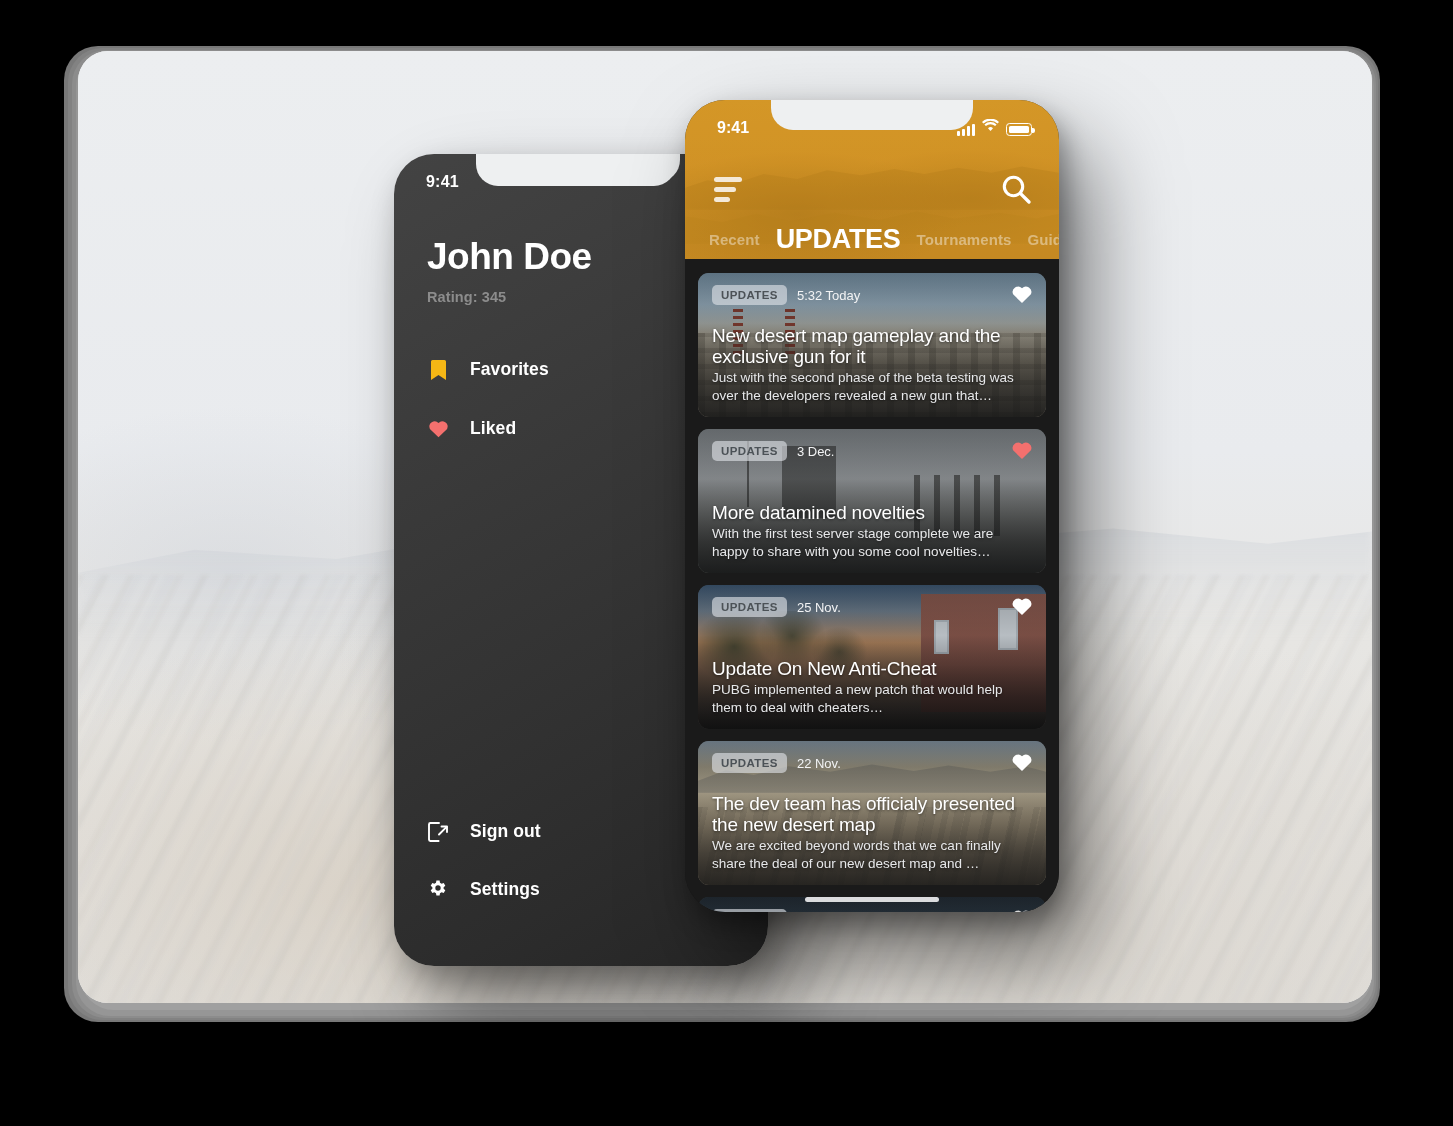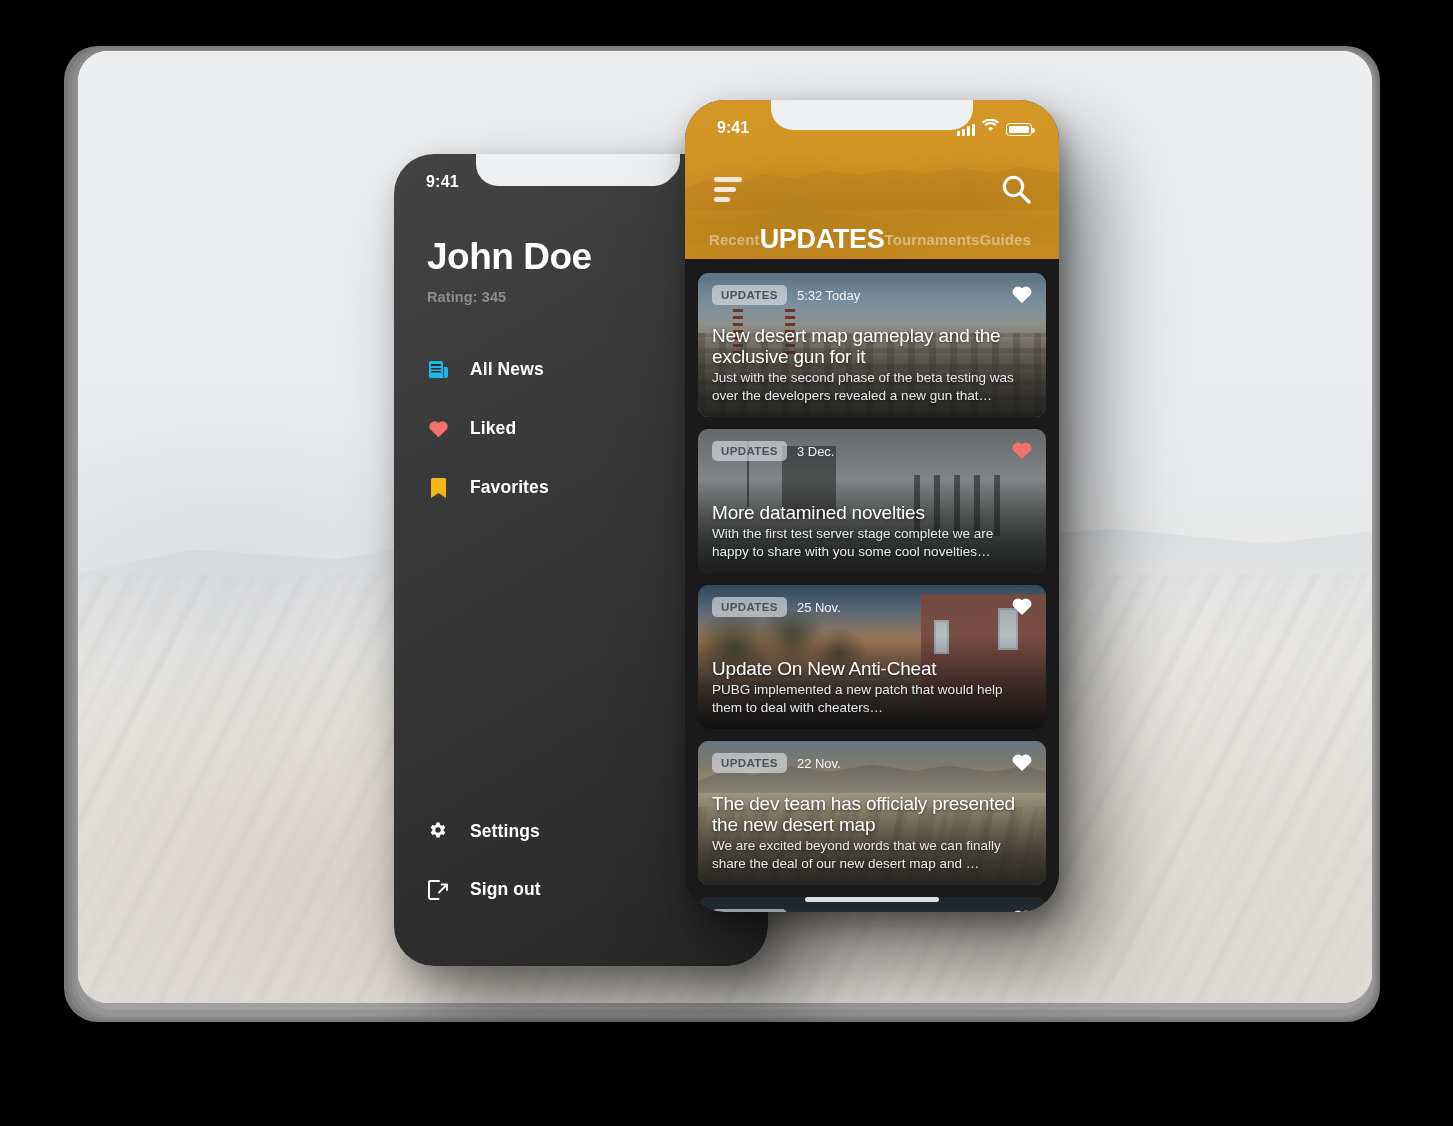--- a/index.html
+++ b/index.html
@@ -176,21 +176,21 @@
   }
   .burger span{ display:block; height:5px; background:#f4e9d8; border-radius:3px; }
   .burger span:nth-child(1){ width:28px; }
   .burger span:nth-child(2){ width:22px; }
   .burger span:nth-child(3){ width:16px; }
   .search-btn{
     position:absolute; right:26px; top:4px; width:34px; height:34px; cursor:pointer;
   }
   #phone-right .tabs{
     position:absolute; left:0; top:118px; width:100%; height:42px; z-index:7;
-    display:flex; align-items:center; padding-left:24px;
+    display:flex; align-items:center; gap:16px; padding-left:24px;
     white-space:nowrap; overflow:hidden;
   }
   .tab{
     font-size:15px; font-weight:700; color:rgba(255,255,255,.42); cursor:pointer; position:relative;
     letter-spacing:.1px;
   }
   .tab.active{
     font-size:27px; font-weight:700; color:#fff; letter-spacing:-.3px;
   }
   .tab.active .underline{
@@ -329,74 +329,62 @@
       <div class="time">9:41</div>
     </div>
 
     <div class="profile">
       <div class="name">John Doe</div>
       <div class="rating">Rating: 345</div>
     </div>
 
     <div class="nav">
 
+
       <div class="nav-item">
         <span class="ico">
-          <svg width="21" height="19" viewBox="0 0 21 19">
-            <path d="M1 2.5A1.5 1.5 0 0 1 2.5 1h11A1.5 1.5 0 0 1 15 2.5V16a2 2 0 0 0 2 2H3a2 2 0 0 1-2-2V2.5Z" fill="#23b5e8"></path>
-            <path d="M15 7h3.5A1.5 1.5 0 0 1 20 8.5V16a2 2 0 0 1-2 2 2 2 0 0 1-2-2V7Z" fill="#23b5e8"></path>
-            <rect x="3" y="4" width="10" height="2" rx=".6" fill="#2b2b2b"></rect>
-            <rect x="3" y="8" width="10" height="1.4" rx=".6" fill="#2b2b2b"></rect>
-            <rect x="3" y="11" width="10" height="1.4" rx=".6" fill="#2b2b2b"></rect>
+          <svg width="15" height="20" viewBox="0 0 15 20">
+            <path d="M0 1.6A1.6 1.6 0 0 1 1.6 0h11.8A1.6 1.6 0 0 1 15 1.6V20l-7.5-5L0 20V1.6Z" fill="#f5b715"></path>
           </svg>
         </span>
-        <span class="lbl">All News</span>
+        <span class="lbl">Favorites</span>
       </div>
 
       <div class="nav-item">
         <span class="ico">
           <svg width="21" height="19" viewBox="0 0 21 19">
             <path d="M10.5 18.3 1.9 9.9A5.3 5.3 0 0 1 10.5 4a5.3 5.3 0 0 1 8.6 5.9l-8.6 8.4Z" fill="#f4706e"></path>
           </svg>
         </span>
         <span class="lbl">Liked</span>
       </div>
 
-      <div class="nav-item">
-        <span class="ico">
-          <svg width="15" height="20" viewBox="0 0 15 20">
-            <path d="M0 1.6A1.6 1.6 0 0 1 1.6 0h11.8A1.6 1.6 0 0 1 15 1.6V20l-7.5-5L0 20V1.6Z" fill="#f5b715"></path>
-          </svg>
-        </span>
-        <span class="lbl">Favorites</span>
-      </div>
-
     </div>
 
     <div class="footer-nav">
-
-      <div class="nav-item">
-        <span class="ico">
-          <svg width="20" height="20" viewBox="0 0 20 20">
-            <path fill="#fff" d="M8.4.6h3.2l.4 2.2a7 7 0 0 1 1.6.9l2.1-.8 1.6 2.8-1.7 1.5a7 7 0 0 1 0 1.6l1.7 1.5-1.6 2.8-2.1-.8a7 7 0 0 1-1.6.9l-.4 2.2H8.4L8 13.2a7 7 0 0 1-1.6-.9l-2.1.8-1.6-2.8 1.7-1.5a7 7 0 0 1 0-1.6L2.7 5.7l1.6-2.8 2.1.8A7 7 0 0 1 8 2.8L8.4.6Z"></path>
-            <circle cx="10" cy="8" r="2.7" fill="#2e2e2e"></circle>
-          </svg>
-        </span>
-        <span class="lbl">Settings</span>
-      </div>
 
       <div class="nav-item">
         <span class="ico">
           <svg width="20" height="20" viewBox="0 0 20 20">
             <path d="M11 1H2.4A1.4 1.4 0 0 0 1 2.4v15.2A1.4 1.4 0 0 0 2.4 19h8.2" fill="none" stroke="#fff" stroke-width="1.9" stroke-linecap="round"></path>
             <path d="M13.5 4.5 19 4.5 19 10" fill="none" stroke="#fff" stroke-width="1.9" stroke-linecap="round" stroke-linejoin="round"></path>
             <path d="M18.6 4.9 11 12.5" fill="none" stroke="#fff" stroke-width="1.9" stroke-linecap="round"></path>
           </svg>
         </span>
         <span class="lbl">Sign out</span>
+      </div>
+
+      <div class="nav-item">
+        <span class="ico">
+          <svg width="20" height="20" viewBox="0 0 20 20">
+            <path fill="#fff" d="M8.4.6h3.2l.4 2.2a7 7 0 0 1 1.6.9l2.1-.8 1.6 2.8-1.7 1.5a7 7 0 0 1 0 1.6l1.7 1.5-1.6 2.8-2.1-.8a7 7 0 0 1-1.6.9l-.4 2.2H8.4L8 13.2a7 7 0 0 1-1.6-.9l-2.1.8-1.6-2.8 1.7-1.5a7 7 0 0 1 0-1.6L2.7 5.7l1.6-2.8 2.1.8A7 7 0 0 1 8 2.8L8.4.6Z"></path>
+            <circle cx="10" cy="8" r="2.7" fill="#2e2e2e"></circle>
+          </svg>
+        </span>
+        <span class="lbl">Settings</span>
       </div>
 
     </div>
   </div>
 
   <div class="phone" id="phone-right">
 
     <div class="header">
       <div class="hero-photo"></div>
       <div class="hero-ridge"></div>

